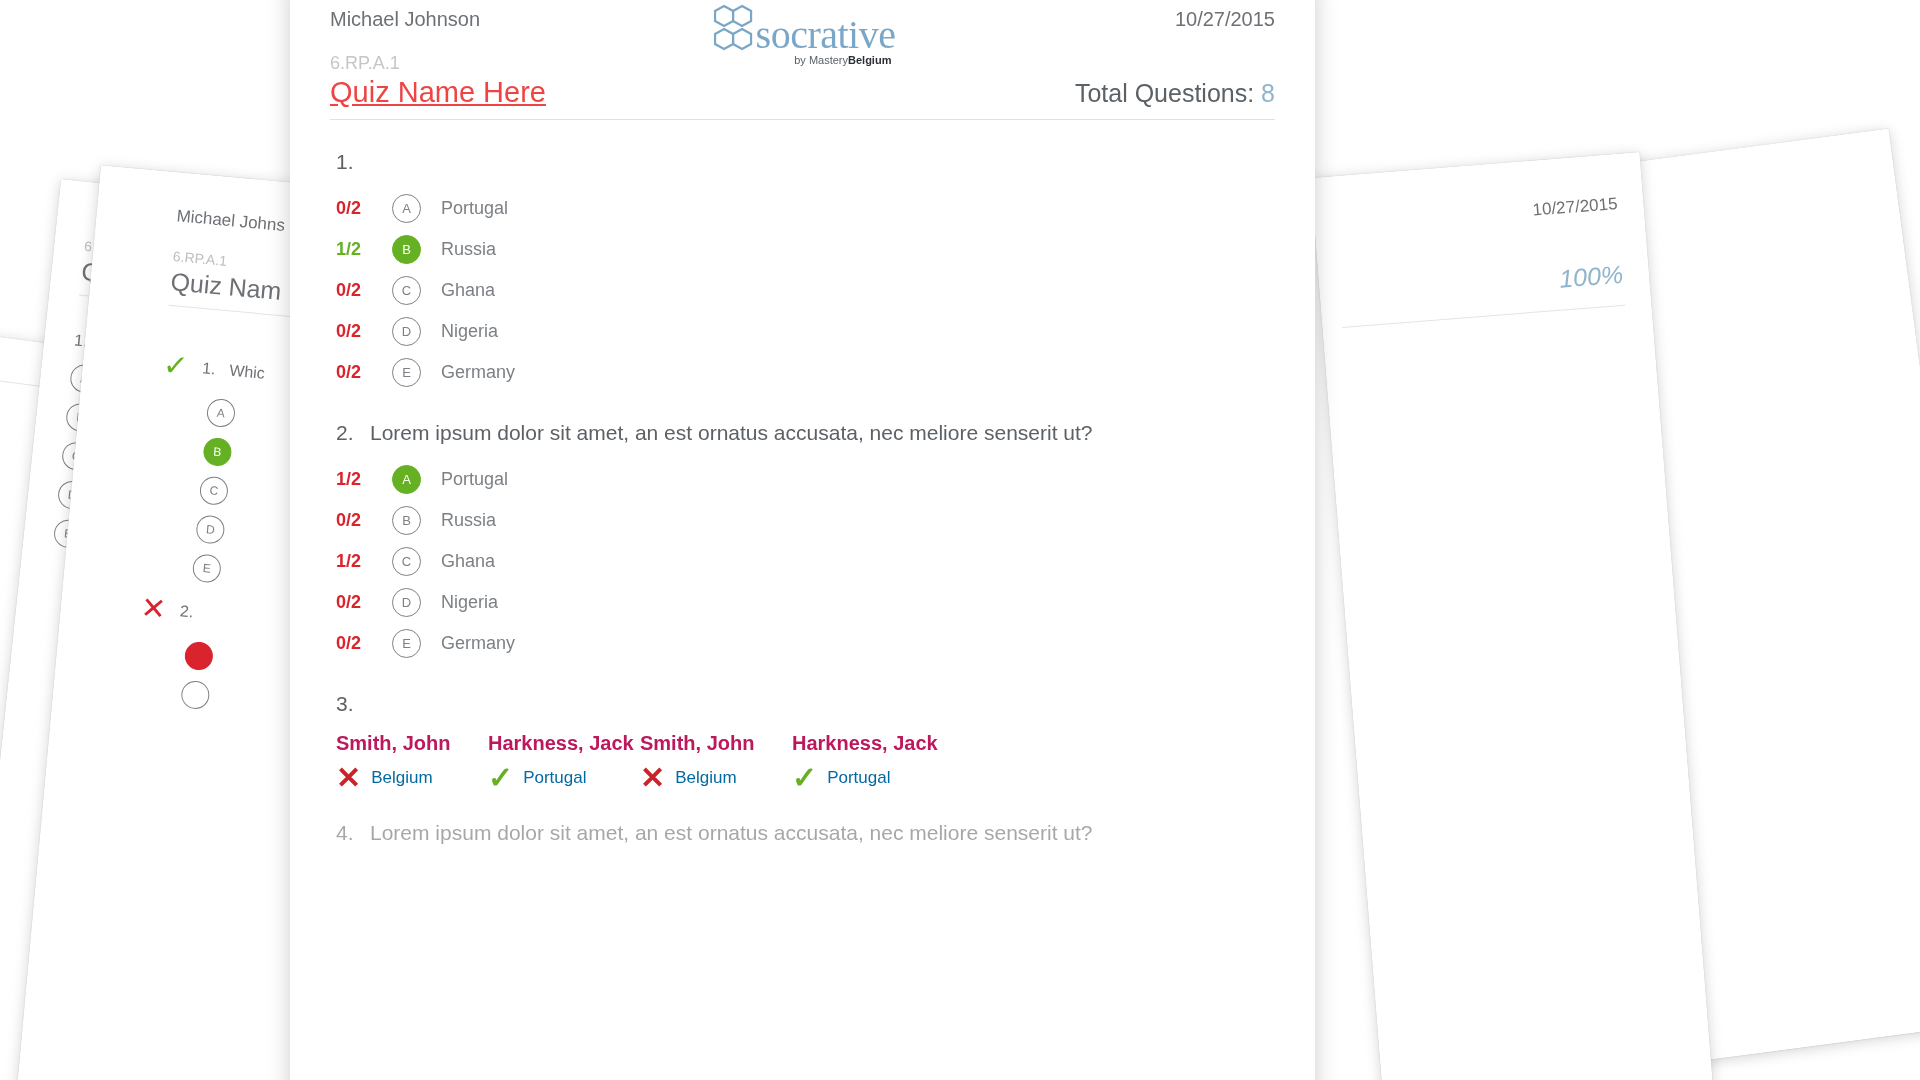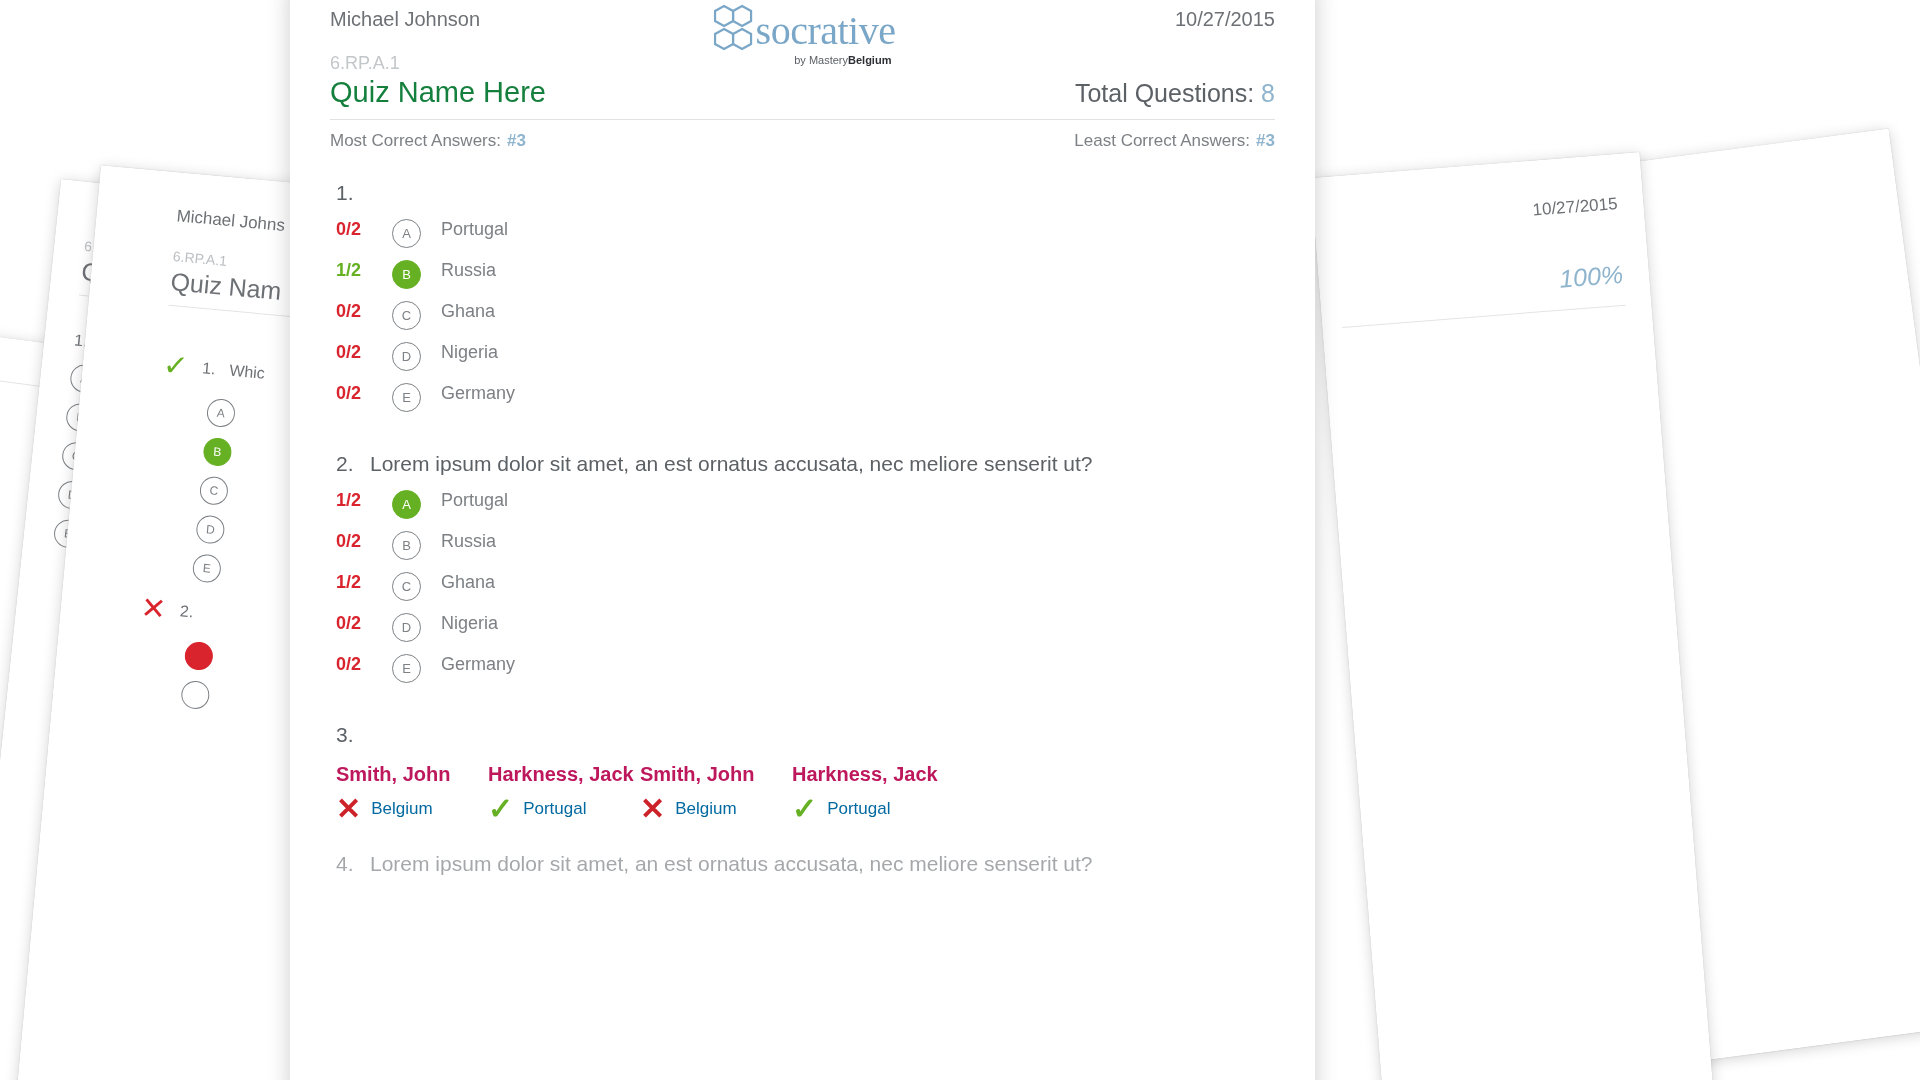--- a/index.html
+++ b/index.html
@@ -96,48 +96,48 @@
     padding: 0 40px;
     box-shadow: 0 3px 22px rgba(0,0,0,0.20);
   }
 
   .hdr { position: relative; padding-top: 26px; }
   .hdr-row1 { display: flex; align-items: center; justify-content: space-between; }
   .student-name { font-size: 20px; color: #6d7175; font-weight: 400; }
   .report-date  { font-size: 20px; color: #6d7175; }
 
   .logo-wrap { position: absolute; left: 50%; top: 20px; transform: translateX(-50%); text-align: center; }
-  .logo-line { display: flex; align-items: center; }
+  .logo-line { display: flex; align-items: flex-end; }
   .logo-word { font-size: 40px; color: #7aa7c7; letter-spacing: -0.5px; font-family: "Liberation Serif", serif; }
   .logo-sub   { font-size: 11px; color: #5b6166; margin-top: -4px; text-align: right; padding-right: 4px; }
   .logo-sub b { color: #2b2f33; }
 
   .standard { font-size: 18px; color: #c3c7ca; margin-top: 22px; }
 
   .title-row { display: flex; align-items: baseline; justify-content: space-between; margin-top: 2px; }
-  .quiz-title { font-size: 29px; color: #15803d; font-weight: 400; }
+  .quiz-title { font-size: 29px; color: #ef4444; font-weight: 400; text-decoration: underline; }
   .total-q { font-size: 25px; color: #5c6166; }
   .total-q .num { color: #8fb4cd; }
 
   .hdr-rule { height: 1px; background: #dfe1e3; margin-top: 10px; }
 
   .stats-row { display: flex; justify-content: space-between; margin-top: 11px; }
   .stat { font-size: 17px; color: #7d8185; }
   .stat .val { color: #8fb4cd; font-weight: 700; margin-left: 6px; }
 
   
   .questions { margin-top: 30px; }
   .question { margin-bottom: 28px; }
   .q-head { display: flex; gap: 16px; font-size: 21px; color: #5c6166; padding-left: 6px; }
   .q-num { font-weight: 400; min-width: 18px; }
   .q-text { font-weight: 400; }
   .q-text .blank { border-bottom: 2px solid #8b8f93; display: inline-block; width: 120px; }
 
   .options { margin-top: 14px; }
-  .opt-row { display: flex; height: 41px; }
+  .opt-row { display: flex; align-items: center; height: 41px; }
   .opt-score {
     width: 62px; font-size: 18px; font-weight: 700; padding-left: 6px;
   }
   .opt-score.red   { color: #d9232d; }
   .opt-score.green { color: #66b023; }
   .opt-bubble {
     width: 29px; height: 29px; border-radius: 50%;
     border: 1.7px solid #7d8185; color: #7d8185;
     display: flex; align-items: center; justify-content: center;
     font-size: 13px; flex: none;
@@ -259,28 +259,20 @@
       <div class="title-row">
         <div class="quiz-title">Quiz Name Here</div>
         <div class="total-q">
           <span>Total Questions:</span>
           <span class="num">8</span>
         </div>
       </div>
 
       <div class="hdr-rule"></div>
 
-      <div class="stats-row">
-        <div class="stat">
-          <span>Most Correct Answers:</span><span class="val">#3</span>
-        </div>
-        <div class="stat">
-          <span>Least Correct Answers:</span><span class="val">#3</span>
-        </div>
-      </div>
     </div>
 
     <div class="questions">
 
       <div class="question">
         <div class="q-head">
           <span class="q-num">1.</span>
         </div>
         <div class="options">
           <div class="opt-row">

